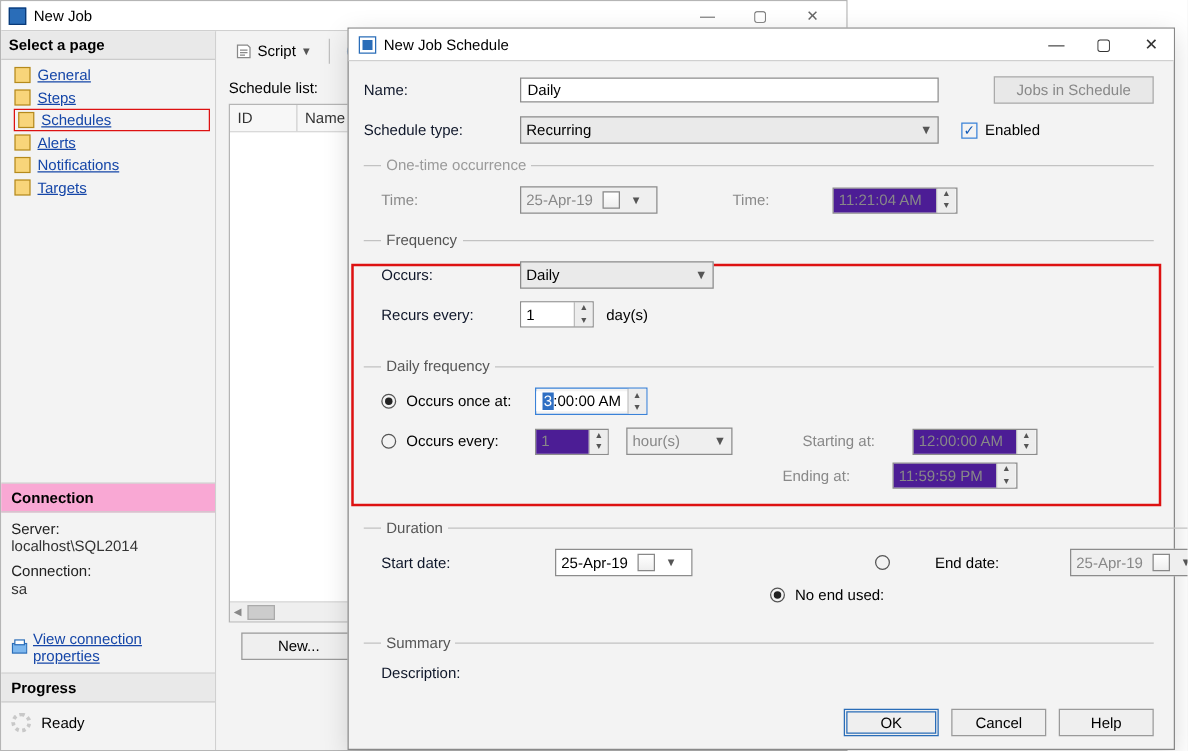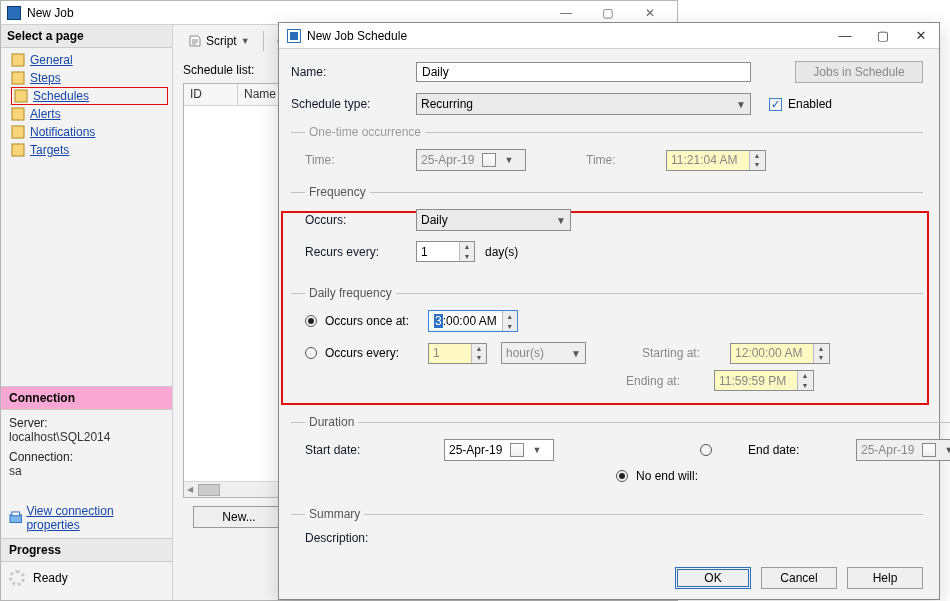--- a/index.html
+++ b/index.html
@@ -70,21 +70,21 @@
   .gray-lbl { color:#8a8a8a;}
 
   fieldset.grp { border:1px solid #c2c2c2; margin:8px 0 12px; padding:10px 14px 12px; position:relative;}
   fieldset.grp > legend { padding:0 4px; color:#555;}
   fieldset.grp.disabled > legend { color:#9a9a9a;}
 
   .spin { display:flex; border:1px solid #8c8c8c; height:21px;}
   .spin input { border:none; width:42px; padding:1px 4px; background:#fff;}
   .spin .spbtns { width:15px; display:flex; flex-direction:column; border-left:1px solid #bcbcbc;}
   .spin .spbtns span { flex:1; display:flex; align-items:center; justify-content:center; font-size:7px; color:#555; background:#ededed;}
-  .spin.disabled input{ background:#fef9c3; color:#888;}
+  .spin.disabled input{ background:#4c1d95; color:#888;}
 
   .date-spin { display:flex; align-items:center; border:1px solid #8c8c8c; height:22px; background:#fff; padding:0 4px; gap:8px;}
   .date-spin .cal { width:14px; height:14px; border:1px solid #888; background:linear-gradient(#fff,#eee);}
   .date-spin .caret{font-size:9px;color:#555;}
   .date-spin.disabled{ background:#efefef; color:#888;}
 
   .radio { width:12px;height:12px;border:1px solid #555;border-radius:50%;display:inline-flex;align-items:center;justify-content:center;}
   .radio.checked::after{content:"";width:6px;height:6px;background:#222;border-radius:50%;}
   .rad-row{ display:flex; align-items:center; gap:8px; margin-bottom:10px;}
 
@@ -389,21 +389,21 @@
         <span style="margin-left:8px;width:80px;">End date:</span>
         <div class="date-spin disabled" style="width:110px;">
           <span>25-Apr-19</span>
           <span class="cal"></span>
             <span class="caret">▼</span>
         </div>
       </div>
       <div class="form-row" style="margin-bottom:0;">
         <span style="width:311px;"></span>
         <span class="radio checked"></span>
-        <span style="margin-left:8px;">No end will:</span>
+        <span style="margin-left:8px;">No end used:</span>
       </div>
     </fieldset>
 
     <fieldset class="grp" style="border-left:none;border-right:none;border-bottom:none;">
       <legend>Summary</legend>
       <div class="form-row" style="align-items:flex-start;margin-bottom:0;">
         <span class="lbl" style="width:111px;">Description:</span>
       </div>
     </fieldset>
 

